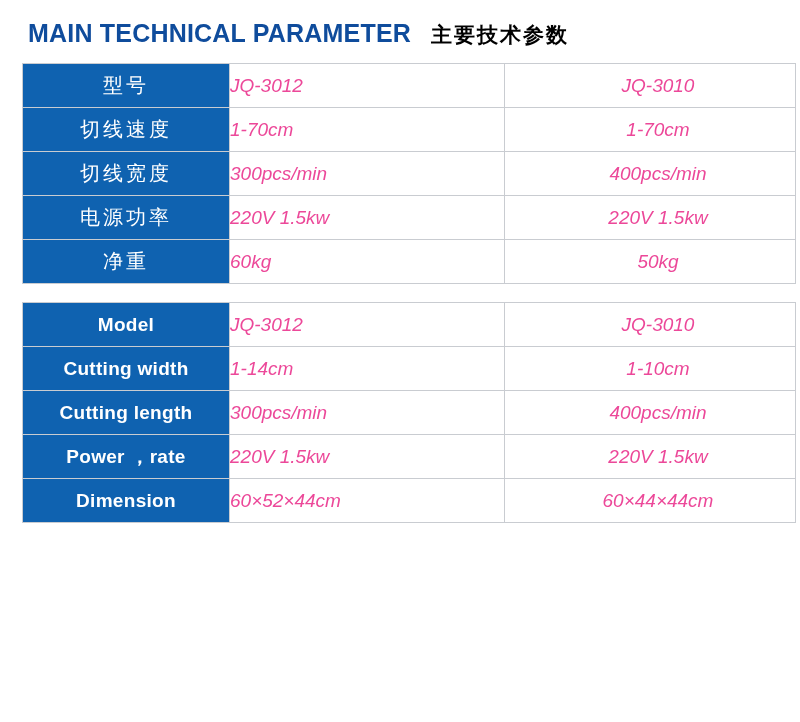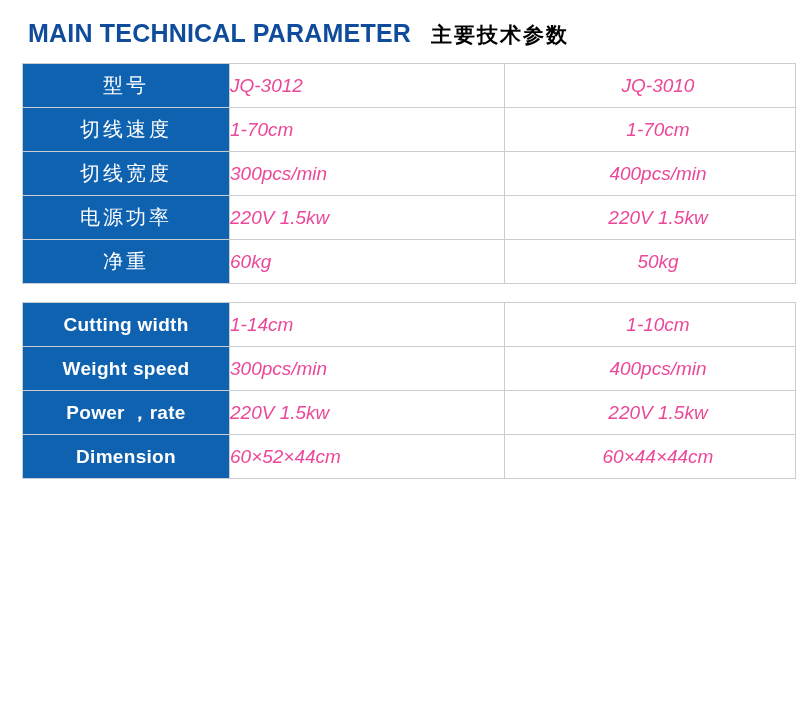--- a/index.html
+++ b/index.html
@@ -123,26 +123,31 @@
         <td class="label">净重</td>
         <td class="val">60kg</td>
         <td class="val second">50kg</td>
       </tr>
     </tbody>
   </table>
 
   <table class="spec en">
     <tbody>
       <tr>
+        <td class="label">Model</td>
+        <td class="val">JQ-3012</td>
+        <td class="val second">JQ-3010</td>
+      </tr>
+      <tr>
         <td class="label">Cutting width</td>
         <td class="val">1-14cm</td>
         <td class="val second">1-10cm</td>
       </tr>
       <tr>
-        <td class="label">Weight speed</td>
+        <td class="label">Cutting length</td>
         <td class="val">300pcs/min</td>
         <td class="val second">400pcs/min</td>
       </tr>
       <tr>
         <td class="label">Power ，rate</td>
         <td class="val">220V 1.5kw</td>
         <td class="val second">220V 1.5kw</td>
       </tr>
       <tr>
         <td class="label">Dimension</td>

